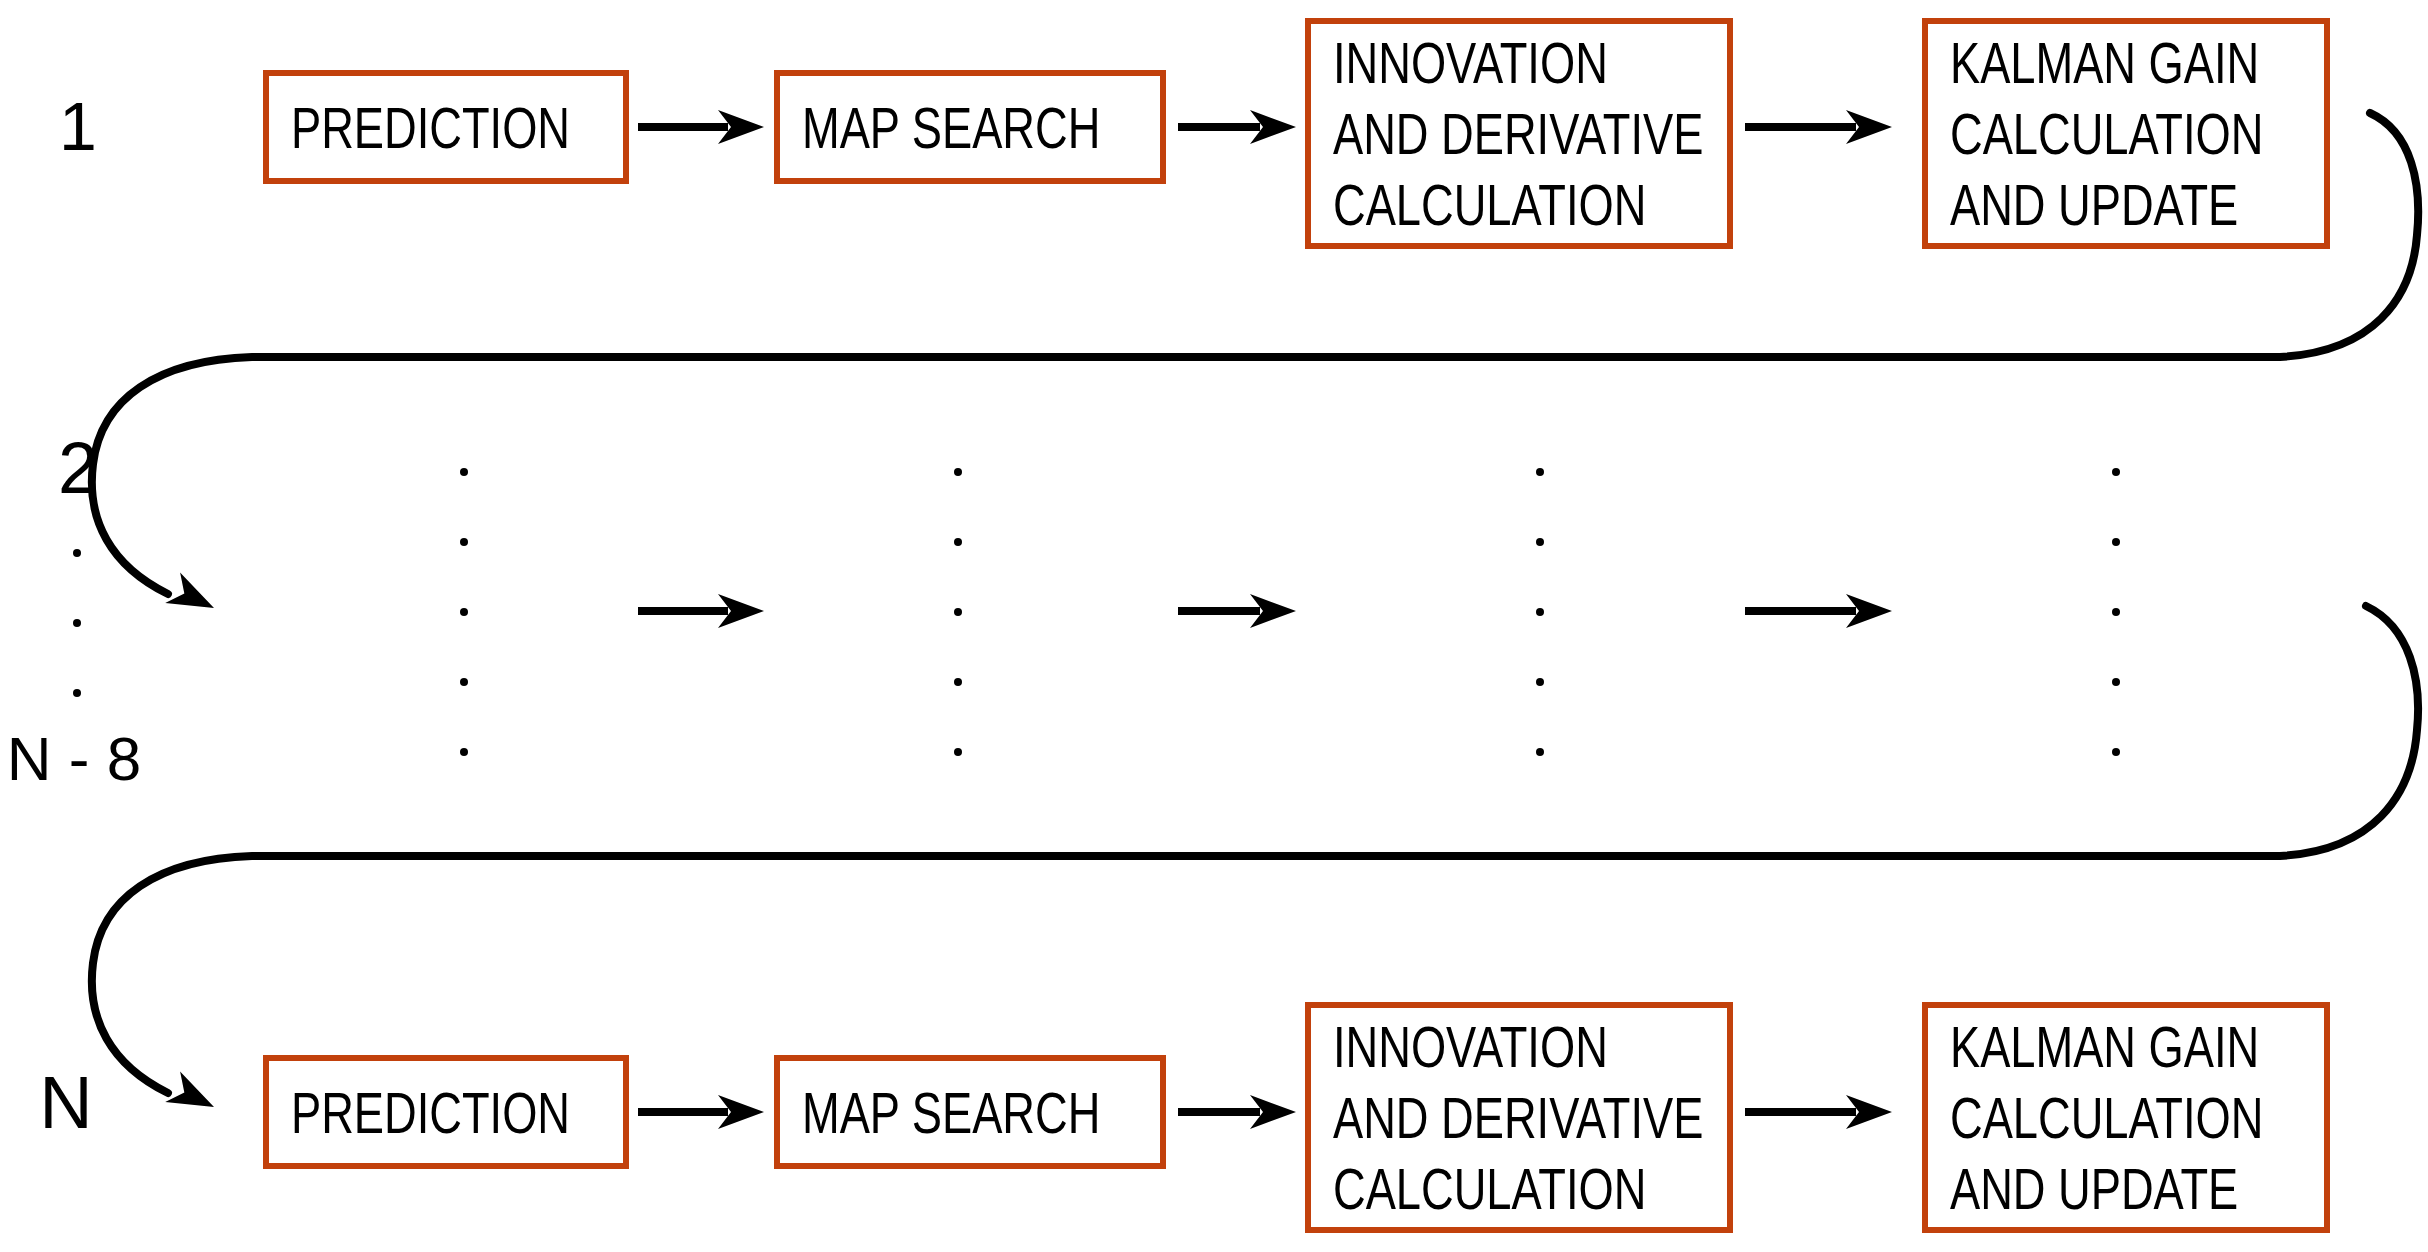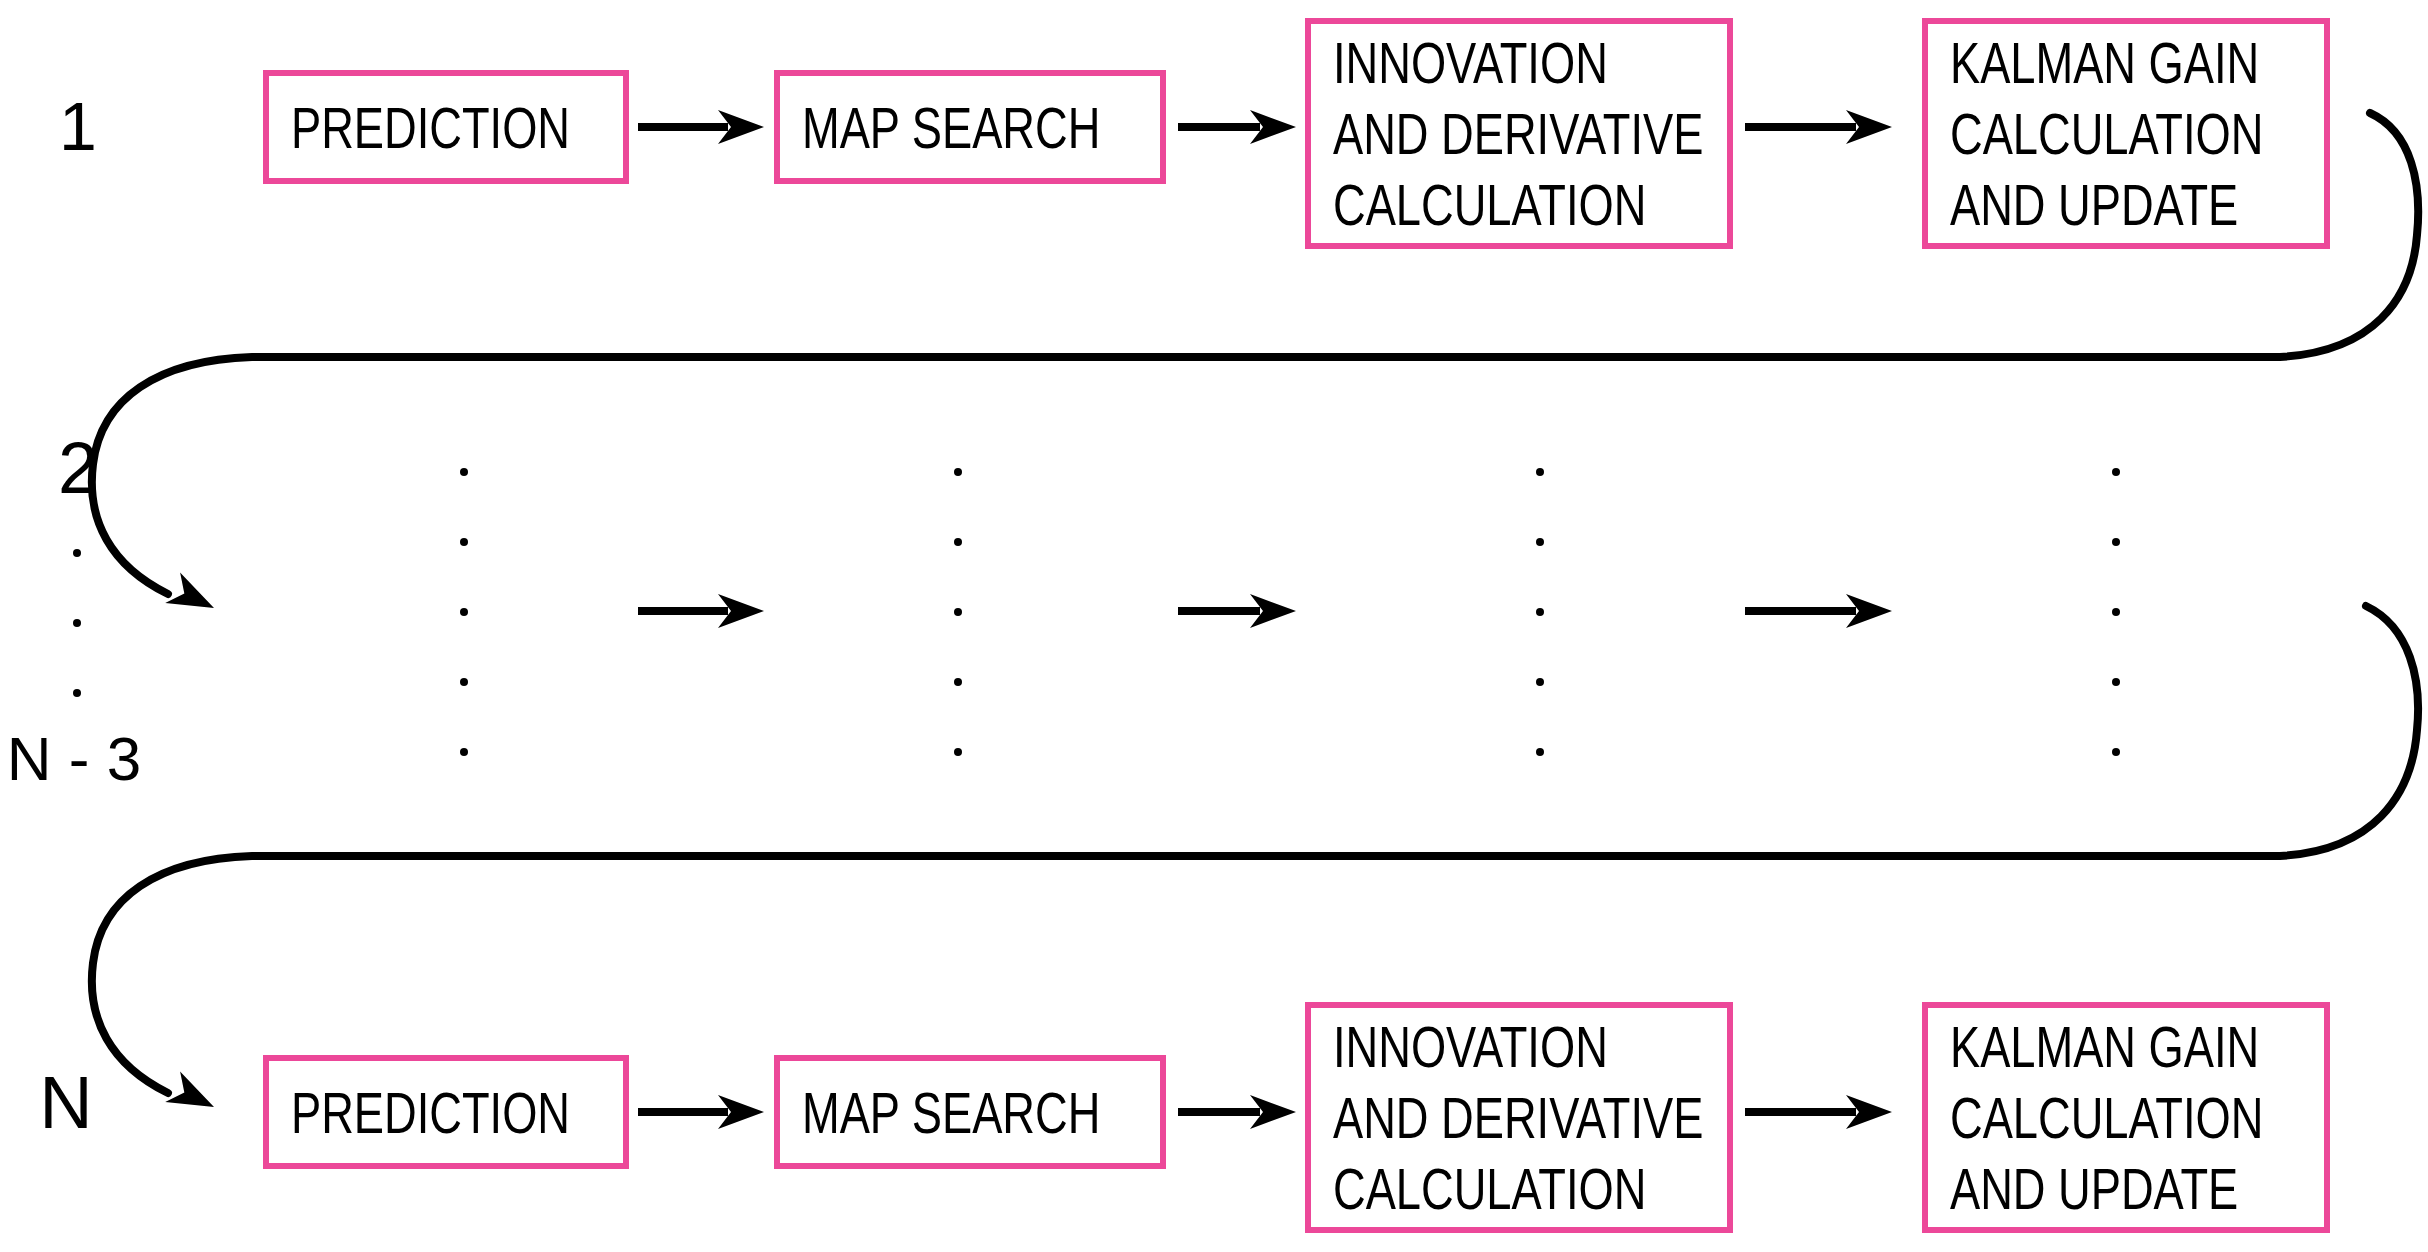--- a/index.html
+++ b/index.html
@@ -13,21 +13,21 @@
     overflow:hidden;
   }
   #connector-layer{
     position:absolute;
     left:0;top:0;
     width:2428px;height:1252px;
   }
   .stage-box{
     position:absolute;
     box-sizing:border-box;
-    border:6px solid #ec4899;
+    border:6px solid #c2410c;
     background:#fff;
     display:flex;
     align-items:center;
     padding-left:22px;
     overflow:visible;
   }
   .box-text{
     font-size:58px;
     line-height:71px;
     transform:scaleX(0.78);
@@ -129,21 +129,21 @@
       <path class="ah" transform="translate(1296,1112)" d="M 0 0 L -46 -17 L -33 0 L -46 17 Z"></path>
     </g>
     <g>
       <line class="shaft" x1="1745" y1="1112" x2="1856" y2="1112"></line>
       <path class="ah" transform="translate(1892,1112)" d="M 0 0 L -46 -17 L -33 0 L -46 17 Z"></path>
     </g>
   </svg>
 
   <div class="iter-label" id="lab-1">1</div>
   <div class="iter-label" id="lab-2">2</div>
-  <div class="iter-label" id="lab-n1">N - 3</div>
+  <div class="iter-label" id="lab-n1">N - 8</div>
   <div class="iter-label" id="lab-n">N</div>
 
   <div class="dot-col" id="label-dots">
       <div class="dot"></div>
       <div class="dot"></div>
       <div class="dot"></div>
     </div>
 
   <div class="stage-box" id="b-pred-1">
     <div class="box-text">PREDICTION</div>

